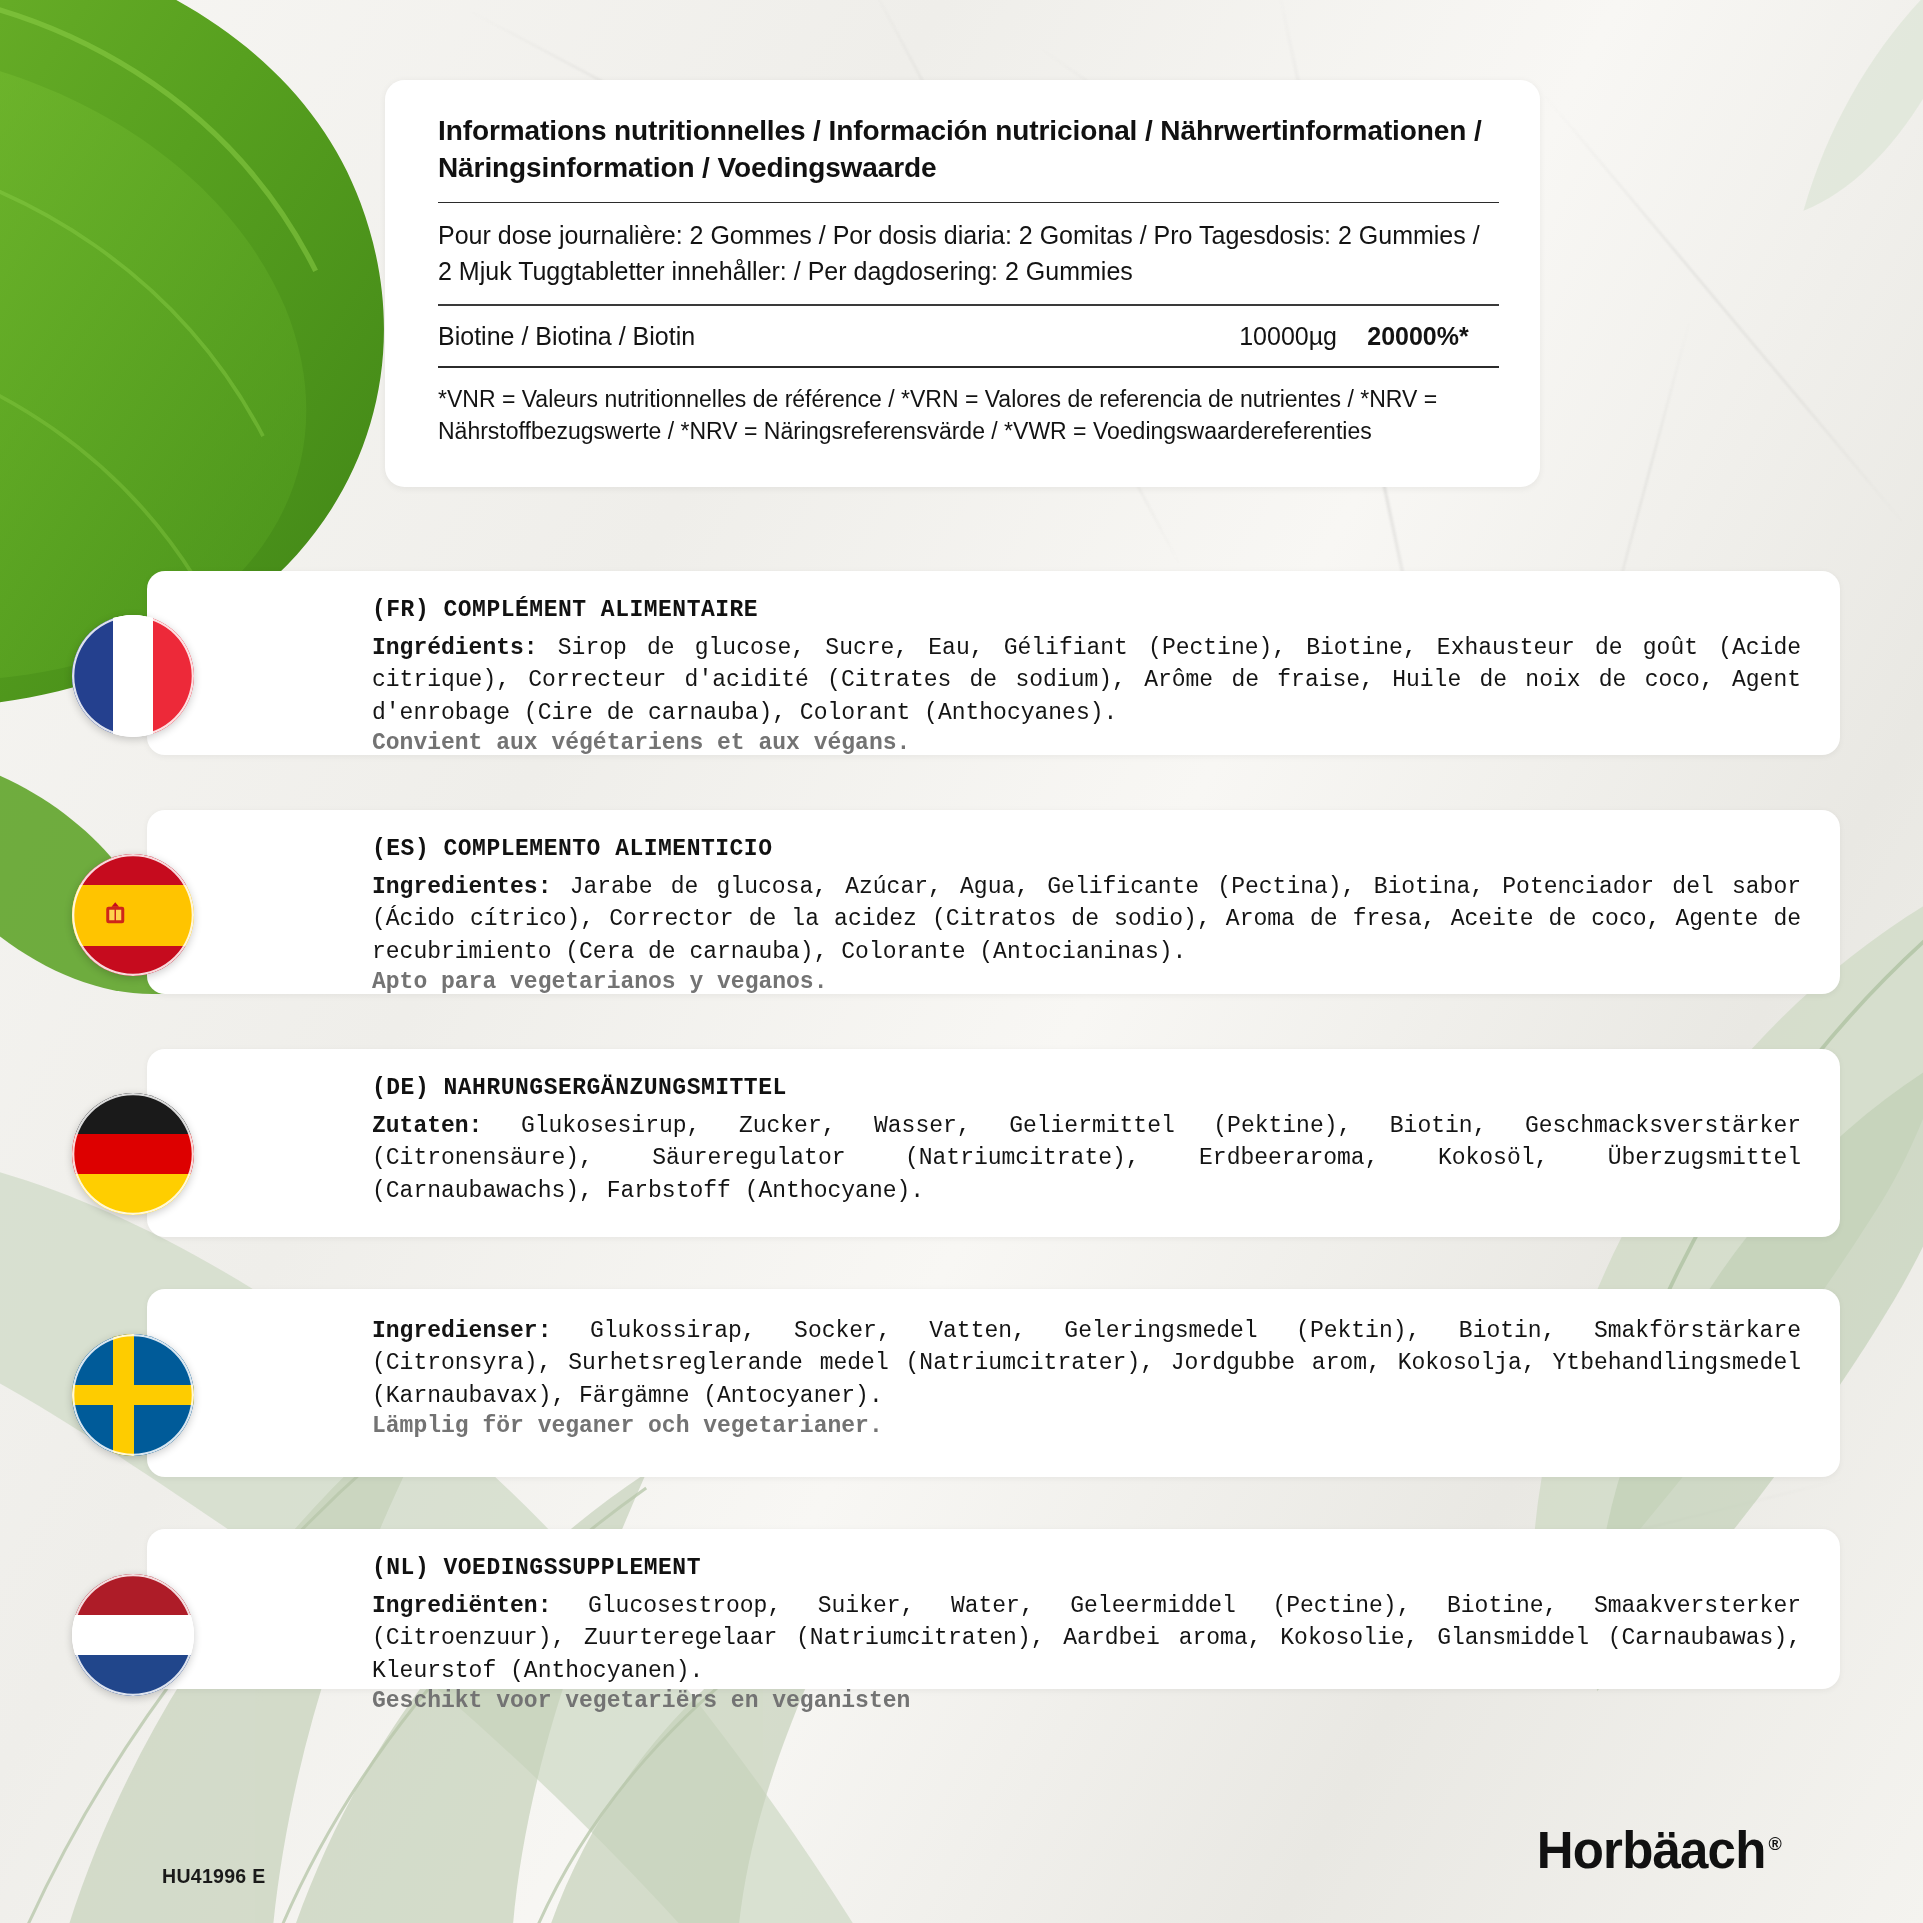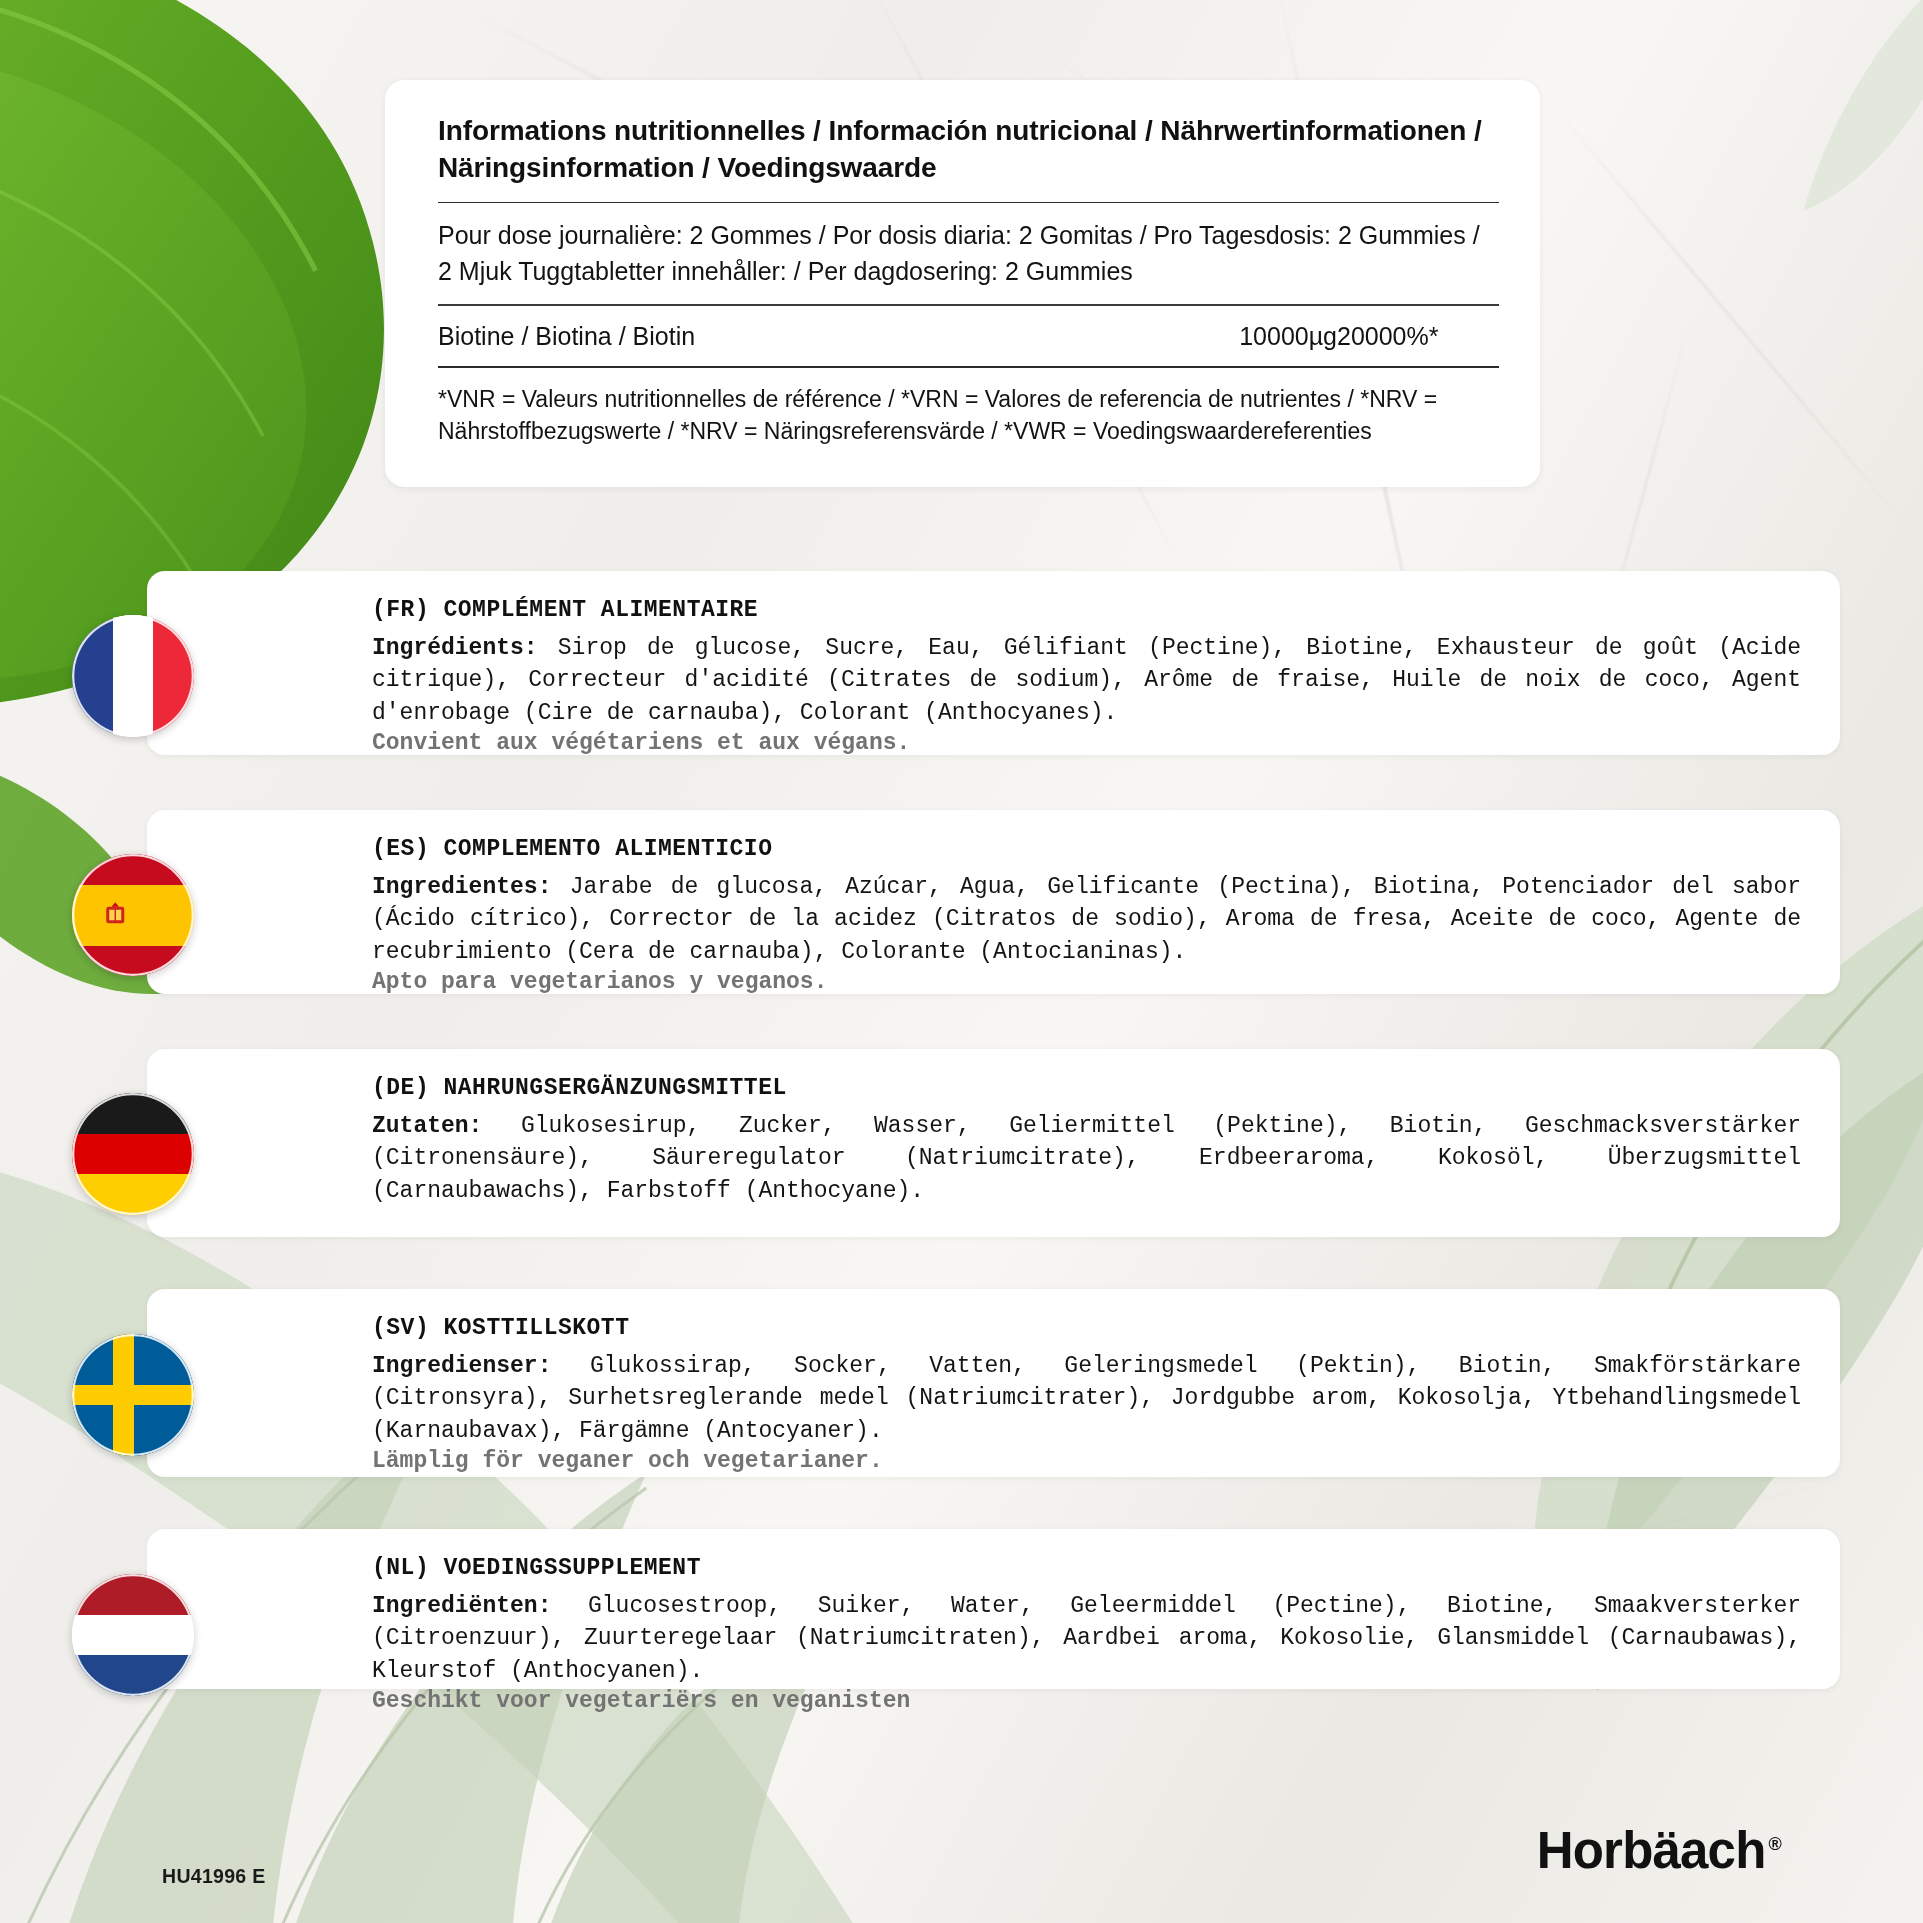--- a/index.html
+++ b/index.html
@@ -58,21 +58,21 @@
   }
   .nut-row {
     display: flex;
     align-items: baseline;
     font-size: 25px;
     color: #131313;
     padding: 16.5px 0 15px 0;
   }
   .nut-row .nname { flex: 1; }
   .nut-row .namount { width: 188px; text-align: right; }
-  .nut-row .npct { width: 162px; text-align: left; }
+  .nut-row .npct { width: 162px; text-align: center; font-weight: bold; }
   .nut-foot {
     font-size: 23px;
     color: #131313;
     line-height: 1.42;
     padding-top: 15px;
   }
 
   
   .lang-card {
     position: absolute;
@@ -306,21 +306,20 @@
     <div class="hstripes">
       <div style="background:#1a1a1a"></div>
       <div style="background:#dd0000"></div>
       <div style="background:#ffce00"></div>
     </div>
     <div class="flag-ring"></div>
   </div>
 
   <div class="lang-card" style="top:1289px; height:188px;">
     <div class="lang-inner">
-      <div class="lang-heading">(SV) KOSTTILLSKOTT</div>
       <div class="lang-body">
         <b>Ingredienser:</b><span> Glukossirap, Socker, Vatten, Geleringsmedel (Pektin), Biotin, Smakförstärkare (Citronsyra), Surhetsreglerande medel (Natriumcitrater), Jordgubbe arom, Kokosolja, Ytbehandlingsmedel (Karnaubavax), Färgämne (Antocyaner).</span>
       </div>
       <div class="lang-suitable">Lämplig för veganer och vegetarianer.</div>
     </div>
   </div>
   <div class="flag se" style="top:1334px;">
     <div class="v"></div>
     <div class="h"></div>
     <div class="flag-ring"></div>

